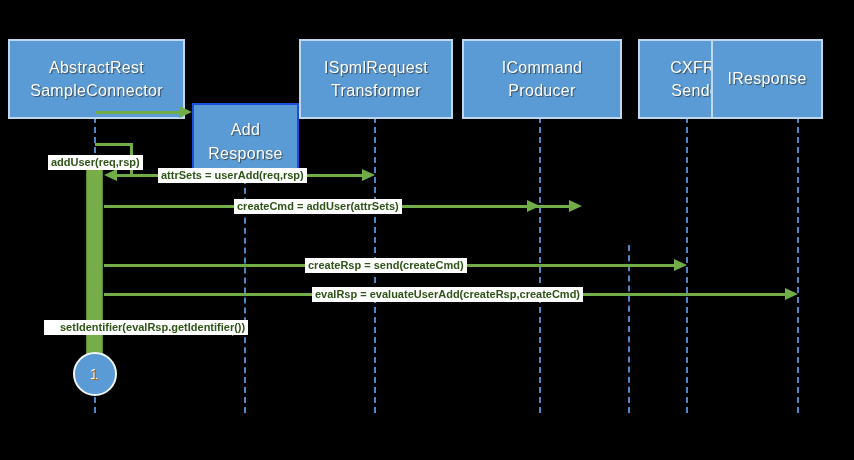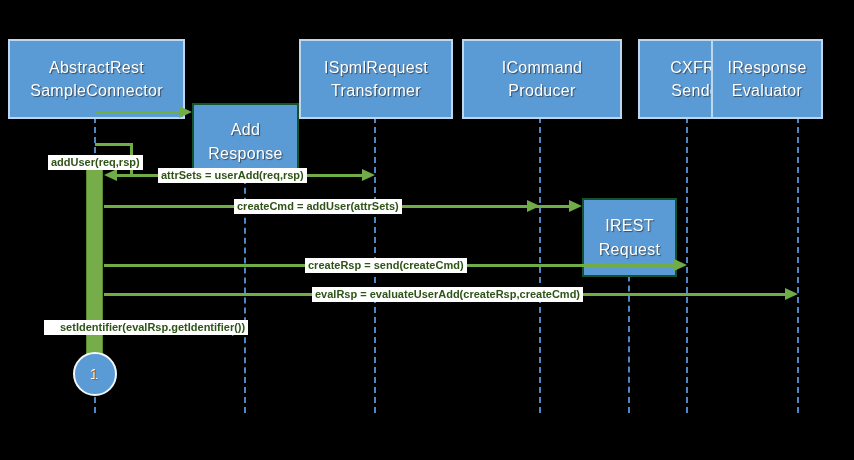--- a/index.html
+++ b/index.html
@@ -9,21 +9,21 @@
   }
   
   .pbox{
     position:absolute;background:#5B9BD5;border:2px solid #BDD7EE;
     box-sizing:border-box;color:#fff;display:flex;flex-direction:column;
     align-items:center;justify-content:center;text-align:center;
     font-size:16px;font-weight:400;letter-spacing:.3px;
     text-shadow:1px 1px 1px rgba(30,30,30,.65);
     margin-top:32px;
   }
-  .obox{border:2px solid #14532d;}
+  .obox{border:2px solid #1d4ed8;}
   .pbox span{display:block;line-height:1.45;}
   
   .lifeline{
     position:absolute;width:0;border-left:2px dashed #4F87C6;
   }
   
   .activation{
     position:absolute;background:#76AD49;border:1px solid #5A8A35;box-sizing:border-box;
   }
   
@@ -78,30 +78,25 @@
   <div class="pbox" style="left:462px;top:7px;width:160px;height:80px;">
     <span>ICommand</span>
     <span>Producer</span>
   </div>
   <div class="pbox" style="left:638px;top:7px;width:120px;height:80px;">
     <span>CXFRS</span>
     <span>Sender</span>
   </div>
   <div class="pbox" style="left:711px;top:7px;width:112px;height:80px;">
     <span>IResponse</span>
-    <span>Evaluator</span>
   </div>
 
   <div class="pbox obox" style="left:192px;top:71px;width:107px;height:77px;">
     <span>Add</span>
     <span>Response</span>
-  </div>
-  <div class="pbox obox" style="left:582px;top:166px;width:95px;height:79px;">
-    <span>IREST</span>
-    <span>Request</span>
   </div>
 
   <div class="activation" style="left:86px;top:169px;width:17px;height:186px;"></div>
 
   <div class="aline" style="left:95px;top:111px;width:86px;"></div>
   <div class="ahead-r" style="left:179px;top:106px;"></div>
 
   <div class="aline" style="left:95px;top:143px;width:38px;"></div>
   <div class="avline" style="left:130px;top:143px;height:34px;"></div>
   <div class="ahead-l" style="left:104px;top:169px;"></div>

